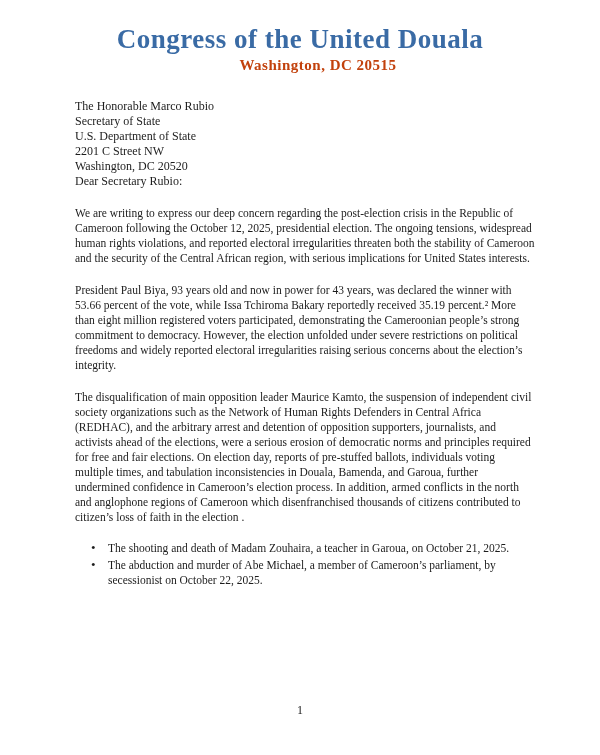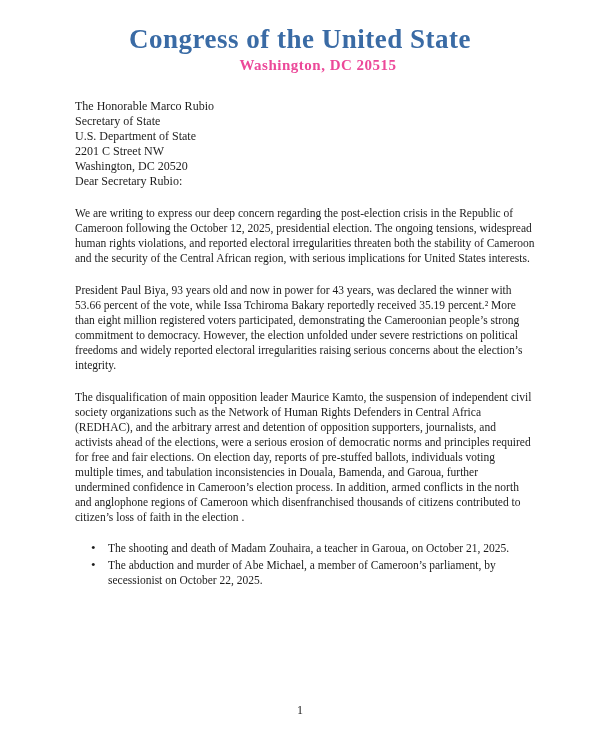--- a/index.html
+++ b/index.html
@@ -26,21 +26,21 @@
     font-size: 27px;
     font-weight: bold;
     color: #3a6ba5;
     letter-spacing: 0.5px;
     line-height: 30px;
   }
   .org-location {
     font-family: "Liberation Serif", serif;
     font-size: 15px;
     font-weight: bold;
-    color: #ec4899;
+    color: #c2410c;
     margin-top: 3px;
     letter-spacing: 0.5px;
     padding-left: 36px;
   }
   .date-line {
     text-align: center;
     font-size: 12px;
     margin-top: 19px;
   }
   .content {
@@ -83,21 +83,21 @@
     text-align: center;
     font-size: 12px;
   }
 </style>
 </head>
 <body>
 
 <div class="page">
 
   <div class="letterhead">
-    <div class="org-name">Congress of the United State</div>
+    <div class="org-name">Congress of the United Douala</div>
     <div class="org-location">Washington, DC 20515</div>
   </div>
 
 
   <div class="content">
 
     <div class="recipient-block">
       <div>The Honorable Marco Rubio</div>
       <div>Secretary of State</div>
       <div>U.S. Department of State</div>

